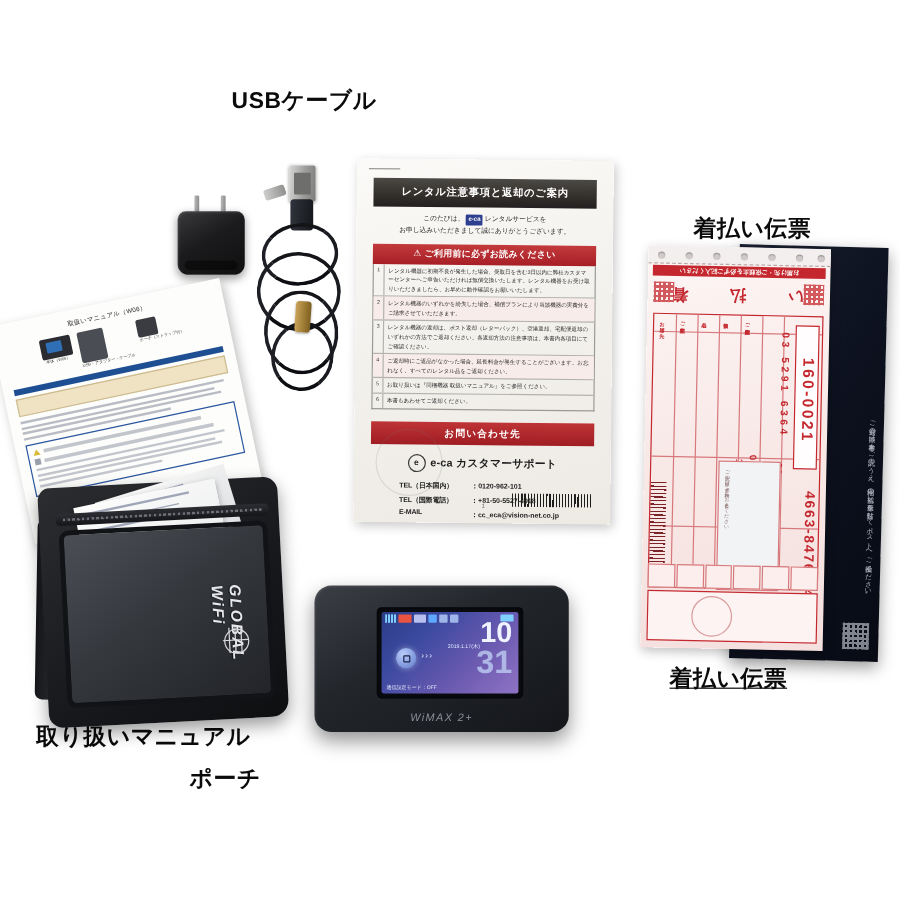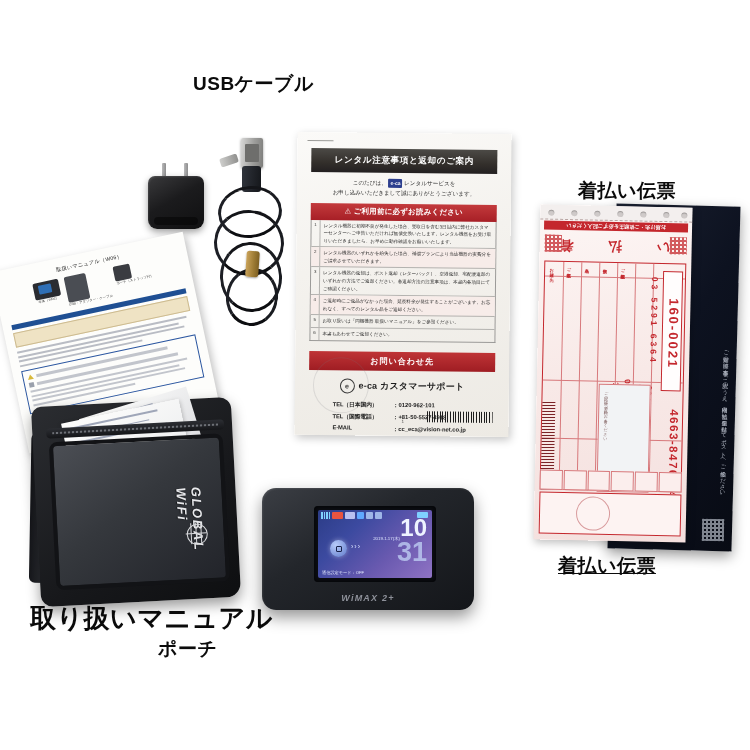--- a/index.html
+++ b/index.html
@@ -17,21 +17,21 @@
     font-weight: bold;
     color: #0b0b0b;
     white-space: nowrap;
     letter-spacing: .5px;
   }
   .lbl-ac   { left: 104px; top: 108px;  font-size: 19px; }
   .lbl-usb  { left: 193px; top: 71px;   font-size: 19px; }
   .lbl-doc  { left: 332px; top: 92px;   font-size: 19px; }
   .lbl-bag  { left: 578px; top: 178px;  font-size: 19px; }
   .lbl-slip { left: 558px; top: 553px;  font-size: 19px; text-decoration: underline; }
-  .lbl-man  { left: 30px;  top: 601px;  font-size: 26px; }
+  .lbl-man  { left: 30px;  top: 601px;  font-size: 19px; }
   .lbl-pou  { left: 158px; top: 636px;  font-size: 19px; }
   .lbl-rt   { left: 335px; top: 620px;  font-size: 19px; }
 
   
   #ac-adapter { position: absolute; left: 148px; top: 163px; width: 56px; height: 66px; }
   .ac-body {
     position: absolute; left: 0; top: 13px; width: 56px; height: 53px;
     background: linear-gradient(150deg,#3a3a3c 0%,#1b1b1d 45%,#101011 100%);
     border-radius: 7px 7px 9px 9px;
     box-shadow: 0 3px 7px rgba(0,0,0,.38), inset 1px 1px 2px rgba(255,255,255,.12);
@@ -492,21 +492,21 @@
         <div style="position:absolute;left:33px;top:33px;color:#d9e2ff;font-size:7px;letter-spacing:1px;">›››</div>
 
         <div style="position:absolute;right:5px;top:7px;color:#eef3ff;font-size:24px;font-weight:bold;line-height:.95;">10</div>
         <div style="position:absolute;right:5px;top:30px;color:#b9c6ef;font-size:27px;font-weight:bold;line-height:.95;opacity:.85;">31</div>
         <div style="position:absolute;right:32px;top:26px;color:#dde5ff;font-size:4.4px;">2019.1.17(木)</div>
         <div style="position:absolute;left:4px;bottom:3px;color:#e3e9ff;font-size:4.2px;">通信設定モード：OFF</div>
       </div>
     </div>
 
     <div style="position:absolute;left:0;right:0;bottom:7px;text-align:center;color:#8d9099;
-                font-size:9px;font-weight:bold;font-style:italic;letter-spacing:1.2px;">WiMAX 2+</div>
+                font-size:9px;font-weight:normal;font-style:italic;letter-spacing:1.2px;">WiMAX 2+</div>
   </div>
 
   <div id="return-bag">
     <div class="bag-brand">GLOBAL WiFi</div>
     <div class="bag-note">ご返却の際は本書をご記入のうえ、同梱の着払い伝票を貼付してポストへご投函ください。</div>
     <div class="bag-qr"></div>
   </div>
 
   <div id="slip">
     <div class="slip-perf">

